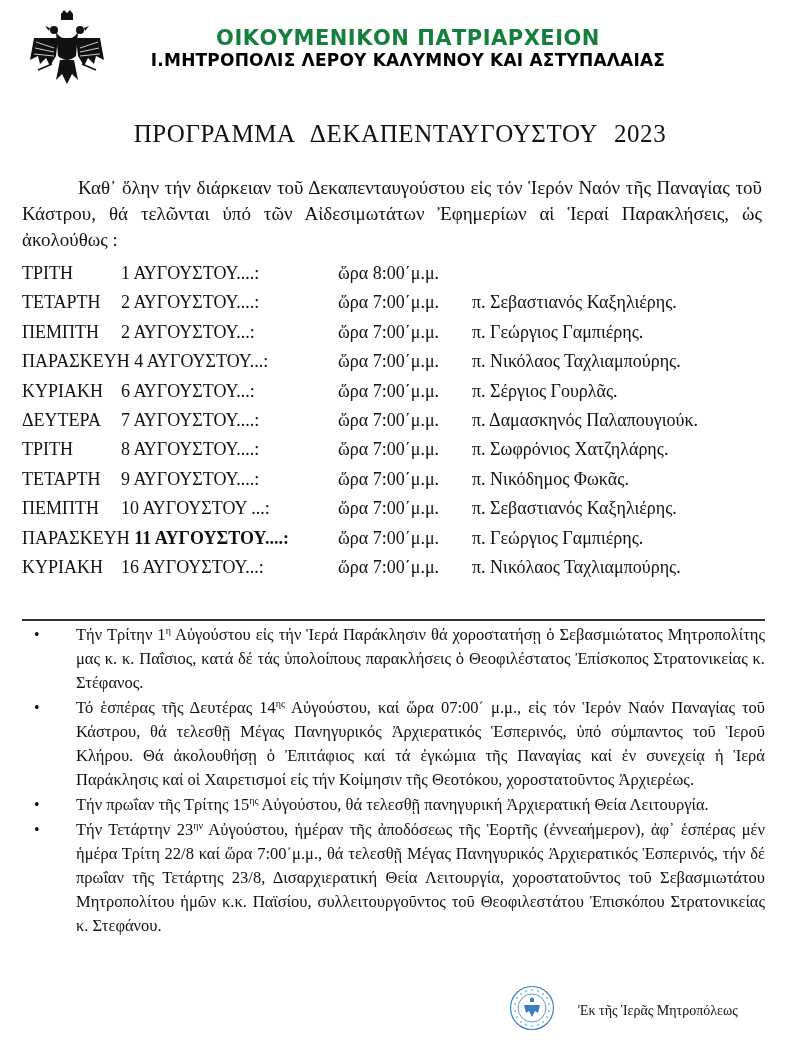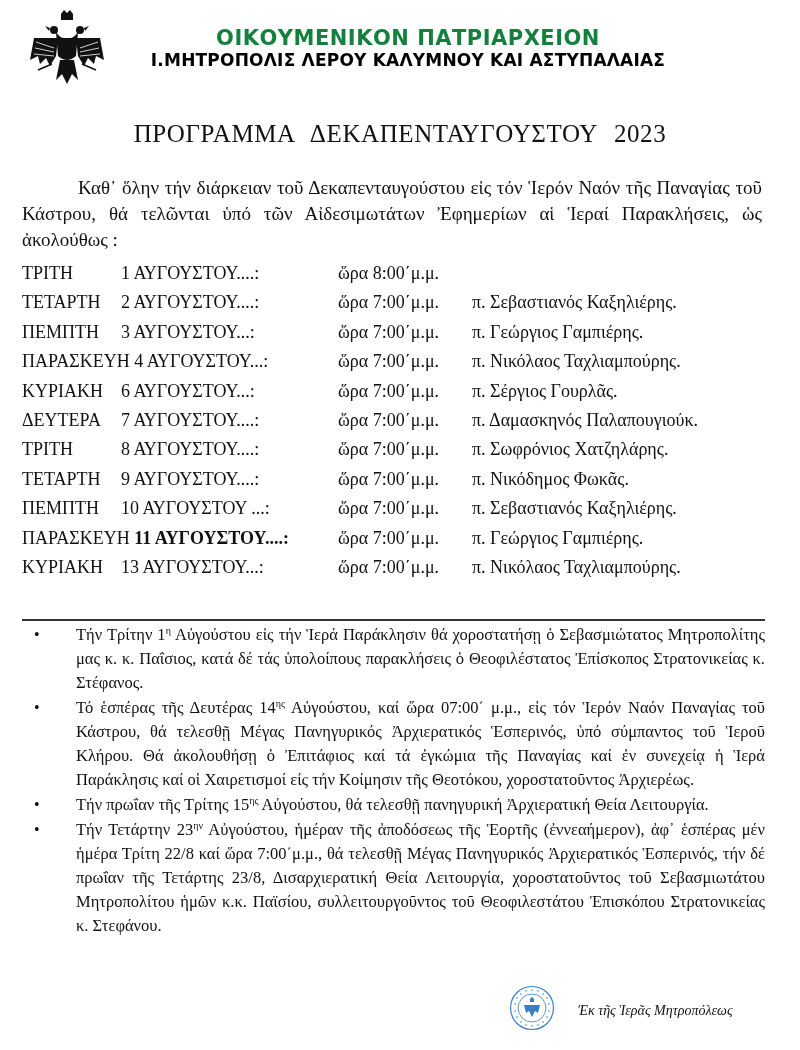--- a/index.html
+++ b/index.html
@@ -38,21 +38,21 @@
   .rule { position: absolute; left: 22px; top: 619px; width: 743px; height: 2px; background: #333; }
   .notes { position: absolute; left: 30px; top: 623px; width: 735px; margin: 0; padding: 0; list-style: none; }
   .note {
     position: relative; padding-left: 46px; font-size: 16.5px; line-height: 24px;
     text-align: justify; margin-bottom: 1px;
   }
   .bullet { position: absolute; left: 4px; top: 0; font-size: 16px; }
   .note sup { font-size: 10px; vertical-align: 6px; line-height: 0; }
   .seal { position: absolute; left: 509px; top: 985px; width: 46px; height: 46px; }
   .signature {
-    position: absolute; left: 578px; top: 1003px; font-size: 14px; font-style: italic;
+    position: absolute; left: 578px; top: 1003px; font-size: 14px; 
   }
 </style>
 </head>
 <body>
 
 <svg class="emblem" viewBox="0 0 82 80">
   <g fill="#111">
 
     <path d="M35 6 L38 2 L41 5 L44 2 L47 6 L47 12 L35 12 Z"></path>
 
@@ -93,21 +93,21 @@
       <span class="c-time">ὥρα 8:00΄μ.μ.</span>
     </div>
     <div class="row">
       <span class="c-day">ΤΕΤΑΡΤΗ</span>
       <span class="c-date">2 ΑΥΓΟΥΣΤΟΥ....:</span>
       <span class="c-time">ὥρα 7:00΄μ.μ.</span>
       <span class="c-celebrant">π. Σεβαστιανός Καξηλιέρης.</span>
     </div>
     <div class="row">
       <span class="c-day">ΠΕΜΠΤΗ</span>
-      <span class="c-date">3 ΑΥΓΟΥΣΤΟΥ...:</span>
+      <span class="c-date">2 ΑΥΓΟΥΣΤΟΥ...:</span>
       <span class="c-time">ὥρα 7:00΄μ.μ.</span>
       <span class="c-celebrant">π. Γεώργιος Γαμπιέρης.</span>
     </div>
     <div class="row">
       <span class="c-date wide"><span style="position: static;">ΠΑΡΑΣΚΕΥΗ</span> <span style="position: static;">4 ΑΥΓΟΥΣΤΟΥ...:</span></span>
       <span class="c-time">ὥρα 7:00΄μ.μ.</span>
       <span class="c-celebrant">π. Νικόλαος Ταχλιαμπούρης.</span>
     </div>
     <div class="row">
       <span class="c-day">ΚΥΡΙΑΚΗ</span>
@@ -139,21 +139,21 @@
       <span class="c-time">ὥρα 7:00΄μ.μ.</span>
       <span class="c-celebrant">π. Σεβαστιανός Καξηλιέρης.</span>
     </div>
     <div class="row">
       <span class="c-date wide"><span style="position: static;">ΠΑΡΑΣΚΕΥΗ</span> <span style="position: static; font-weight: bold;">11 ΑΥΓΟΥΣΤΟΥ....:</span></span>
       <span class="c-time">ὥρα 7:00΄μ.μ.</span>
       <span class="c-celebrant">π. Γεώργιος Γαμπιέρης.</span>
     </div>
     <div class="row">
       <span class="c-day">ΚΥΡΙΑΚΗ</span>
-      <span class="c-date">13 ΑΥΓΟΥΣΤΟΥ...:</span>
+      <span class="c-date">16 ΑΥΓΟΥΣΤΟΥ...:</span>
       <span class="c-time">ὥρα 7:00΄μ.μ.</span>
       <span class="c-celebrant">π. Νικόλαος Ταχλιαμπούρης.</span>
     </div>
   </div>
 
 <div class="rule"></div>
 
 <ul class="notes" id="notes">
     <li class="note"><span class="bullet">•</span><span>Τήν Τρίτην 1</span><sup>η</sup><span> Αὐγούστου εἰς τήν Ἱερά Παράκλησιν θά χοροστατήσῃ ὁ Σεβασμιώτατος Μητροπολίτης μας κ. κ. Παΐσιος, κατά δέ τάς ὑπολοίπους παρακλήσεις ὁ Θεοφιλέστατος Ἐπίσκοπος Στρατονικείας κ. Στέφανος.</span></li>
     <li class="note"><span class="bullet">•</span><span>Τό ἑσπέρας τῆς Δευτέρας 14</span><sup>ης</sup><span> Αὐγούστου, καί ὥρα 07:00΄ μ.μ., εἰς τόν Ἱερόν Ναόν Παναγίας τοῦ Κάστρου, θά τελεσθῇ Μέγας Πανηγυρικός Ἀρχιερατικός Ἑσπερινός, ὑπό σύμπαντος τοῦ Ἱεροῦ Κλήρου. Θά ἀκολουθήσῃ ὁ Ἐπιτάφιος καί τά ἐγκώμια τῆς Παναγίας καί ἐν συνεχείᾳ ἡ Ἱερά Παράκλησις καί οἱ Χαιρετισμοί εἰς τήν Κοίμησιν τῆς Θεοτόκου, χοροστατοῦντος Ἀρχιερέως.</span></li>

